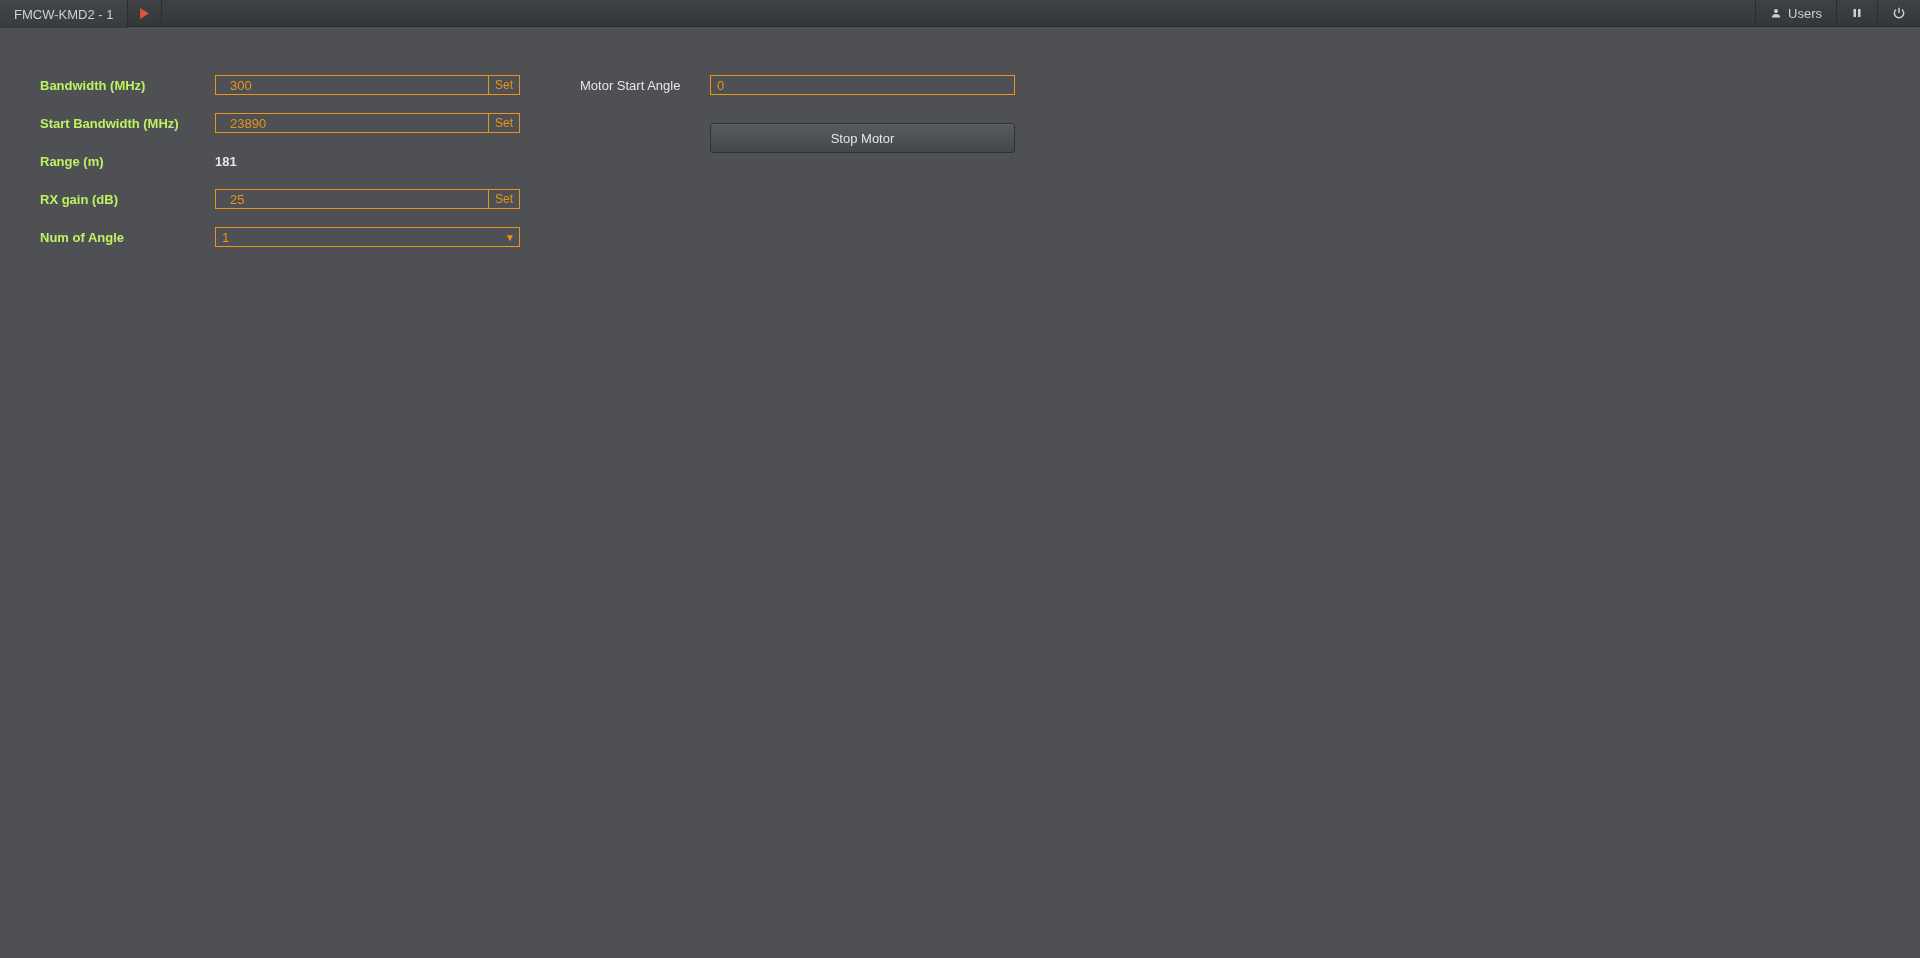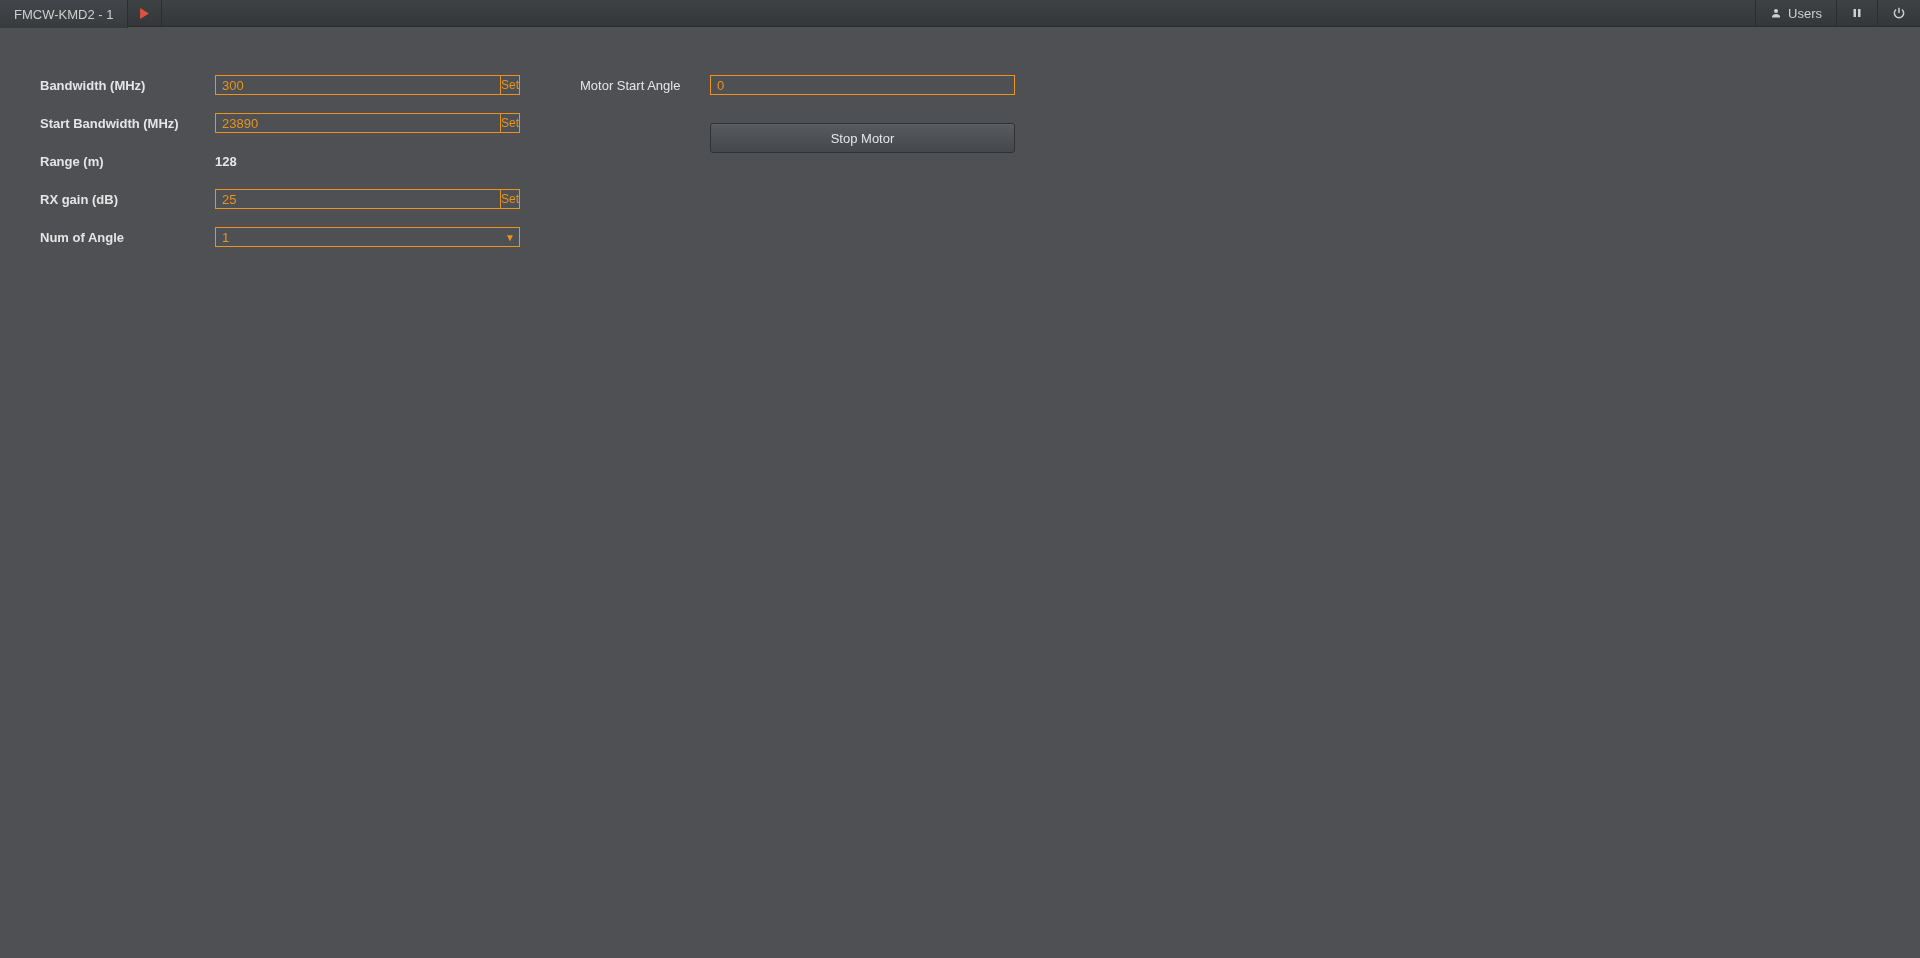--- a/index.html
+++ b/index.html
@@ -79,58 +79,58 @@
     gap: 18px;
   }
   .row {
     display: flex;
     align-items: center;
     height: 20px;
   }
   .label {
     width: 175px;
     font-weight: bold;
-    color: #e5e5e5;
+    color: #bef264;
     font-size: 13px;
   }
   .label2 {
     width: 130px;
     font-weight: normal;
     color: #e6e6e6;
     font-size: 13px;
   }
   .field-group {
     display: flex;
     width: 305px;
   }
   .value-input {
     flex: 1;
     height: 20px;
     background: transparent;
     border: 1px solid #e8941e;
     color: #e8941e;
-    padding: 0 6px;
+    padding: 0 14px;
     font-size: 13px;
     font-family: inherit;
     outline: none;
     border-right: none;
   }
   .value-input-nobtn {
     width: 305px;
     height: 20px;
     background: transparent;
     border: 1px solid #e8941e;
     color: #e8941e;
     padding: 0 6px;
     font-size: 13px;
     font-family: inherit;
     outline: none;
   }
   .set-btn {
-    width: 20px;
+    width: 32px;
     height: 20px;
     background: transparent;
     border: 1px solid #e8941e;
     color: #e8941e;
     font-size: 12px;
     cursor: pointer;
     font-family: inherit;
   }
   .static-value {
     color: #e6e6e6;
@@ -238,21 +238,21 @@
     <div class="row">
       <div class="label">Start Bandwidth (MHz)</div>
       <div class="field-group">
         <input class="value-input" value="23890" style="">
         <button class="set-btn">Set</button>
       </div>
     </div>
 
     <div class="row">
       <div class="label">Range (m)</div>
-      <div class="static-value">128</div>
+      <div class="static-value">181</div>
     </div>
 
 
     <div class="row">
       <div class="label">RX gain (dB)</div>
       <div class="field-group">
         <input class="value-input" value="25" style="">
         <button class="set-btn">Set</button>
       </div>
     </div>

